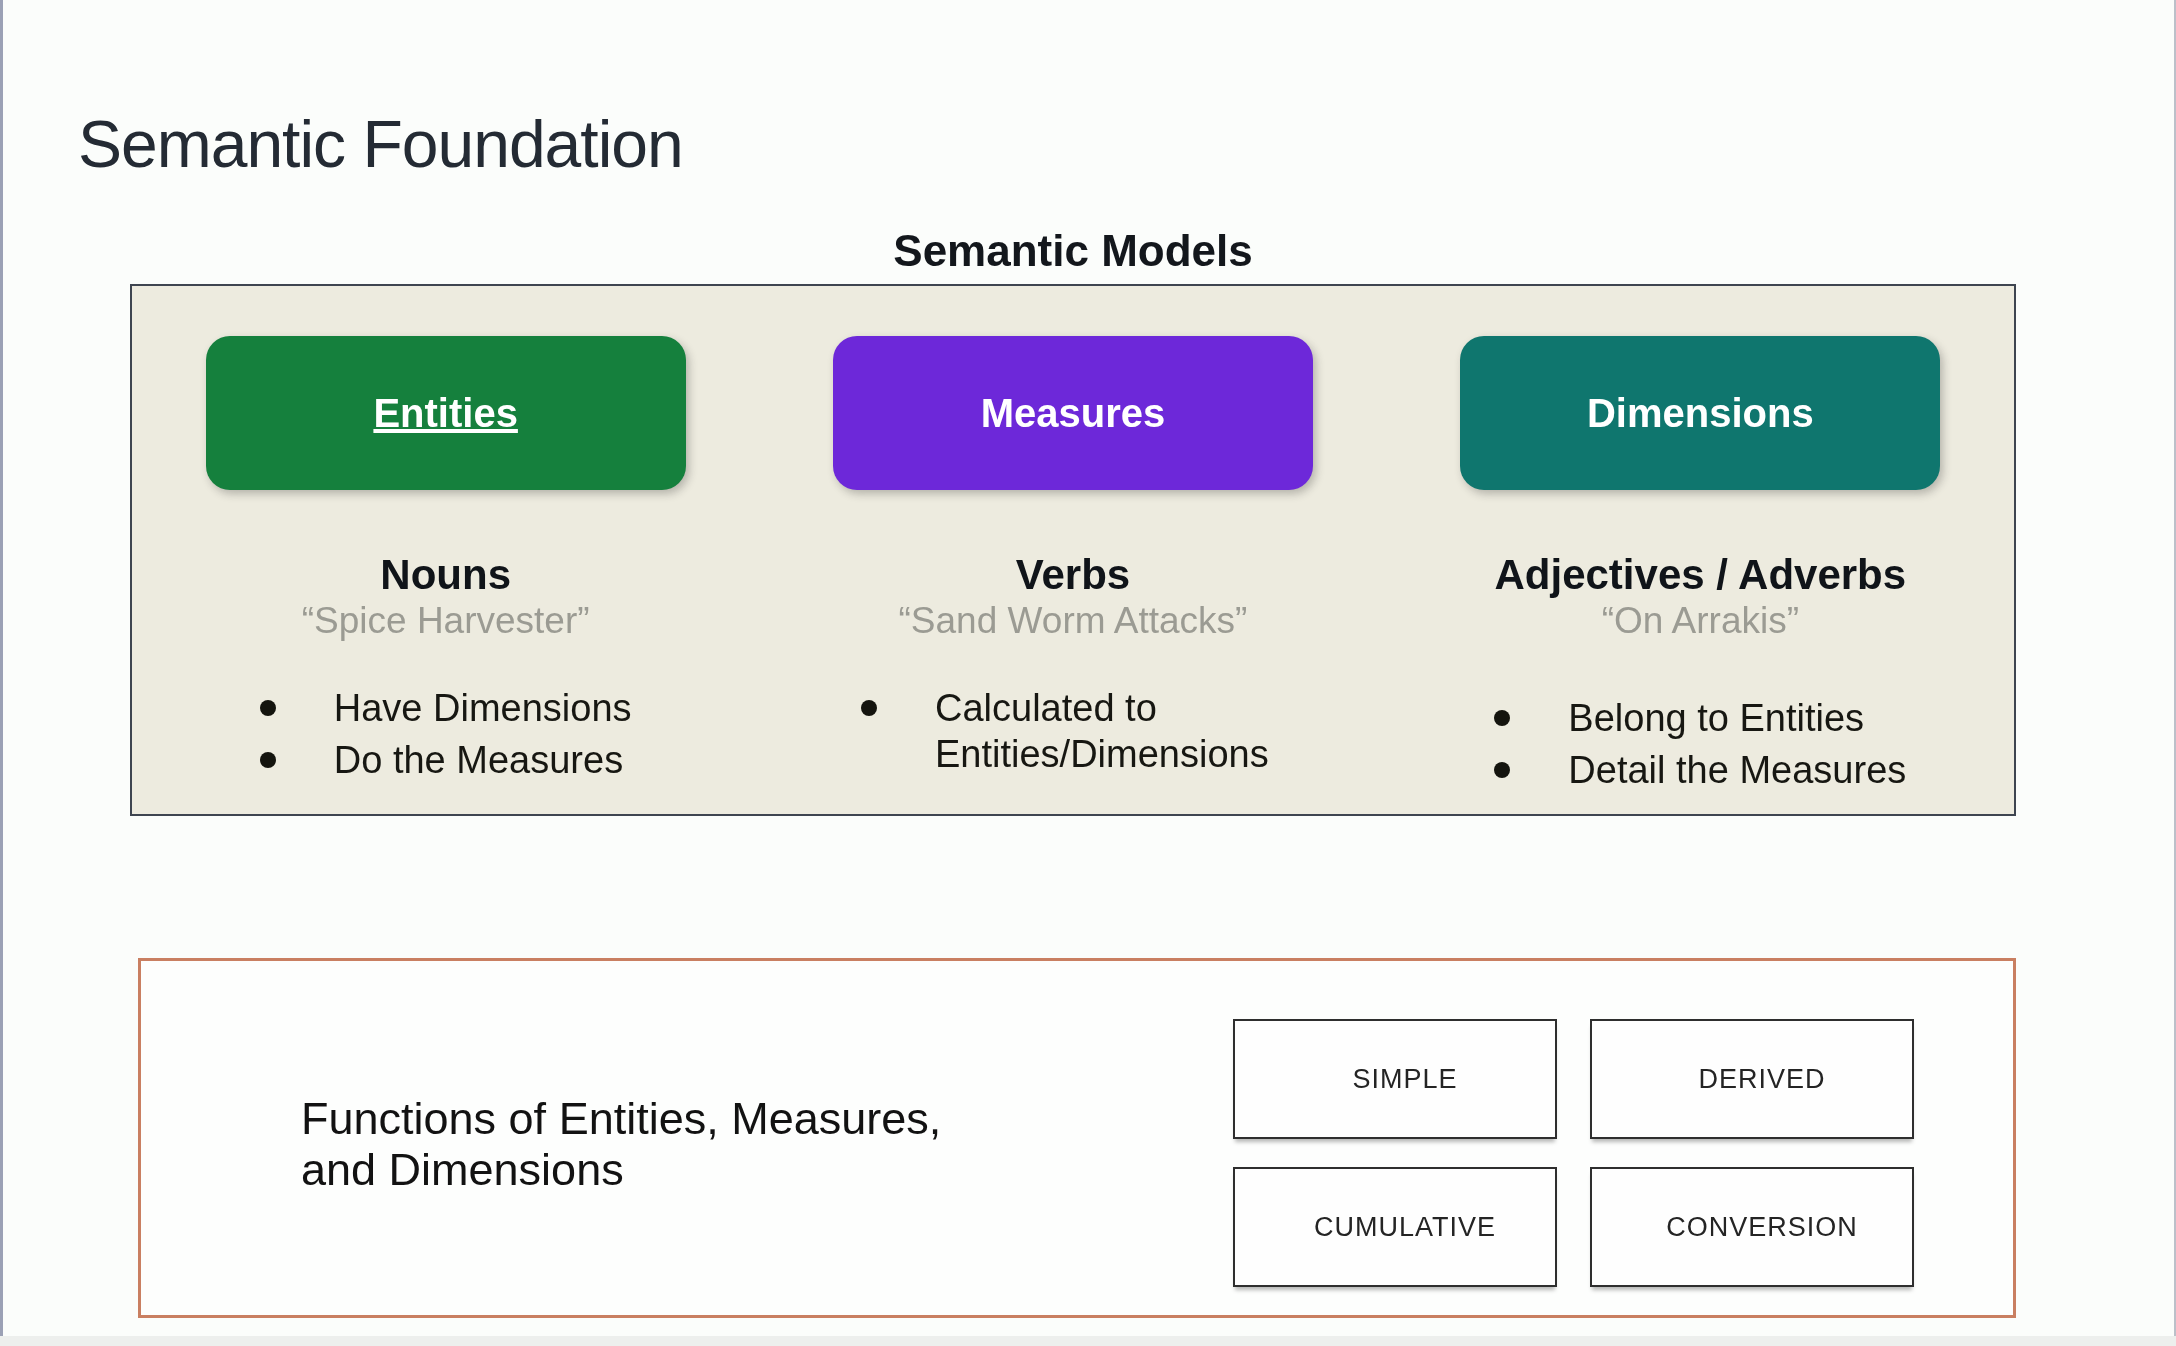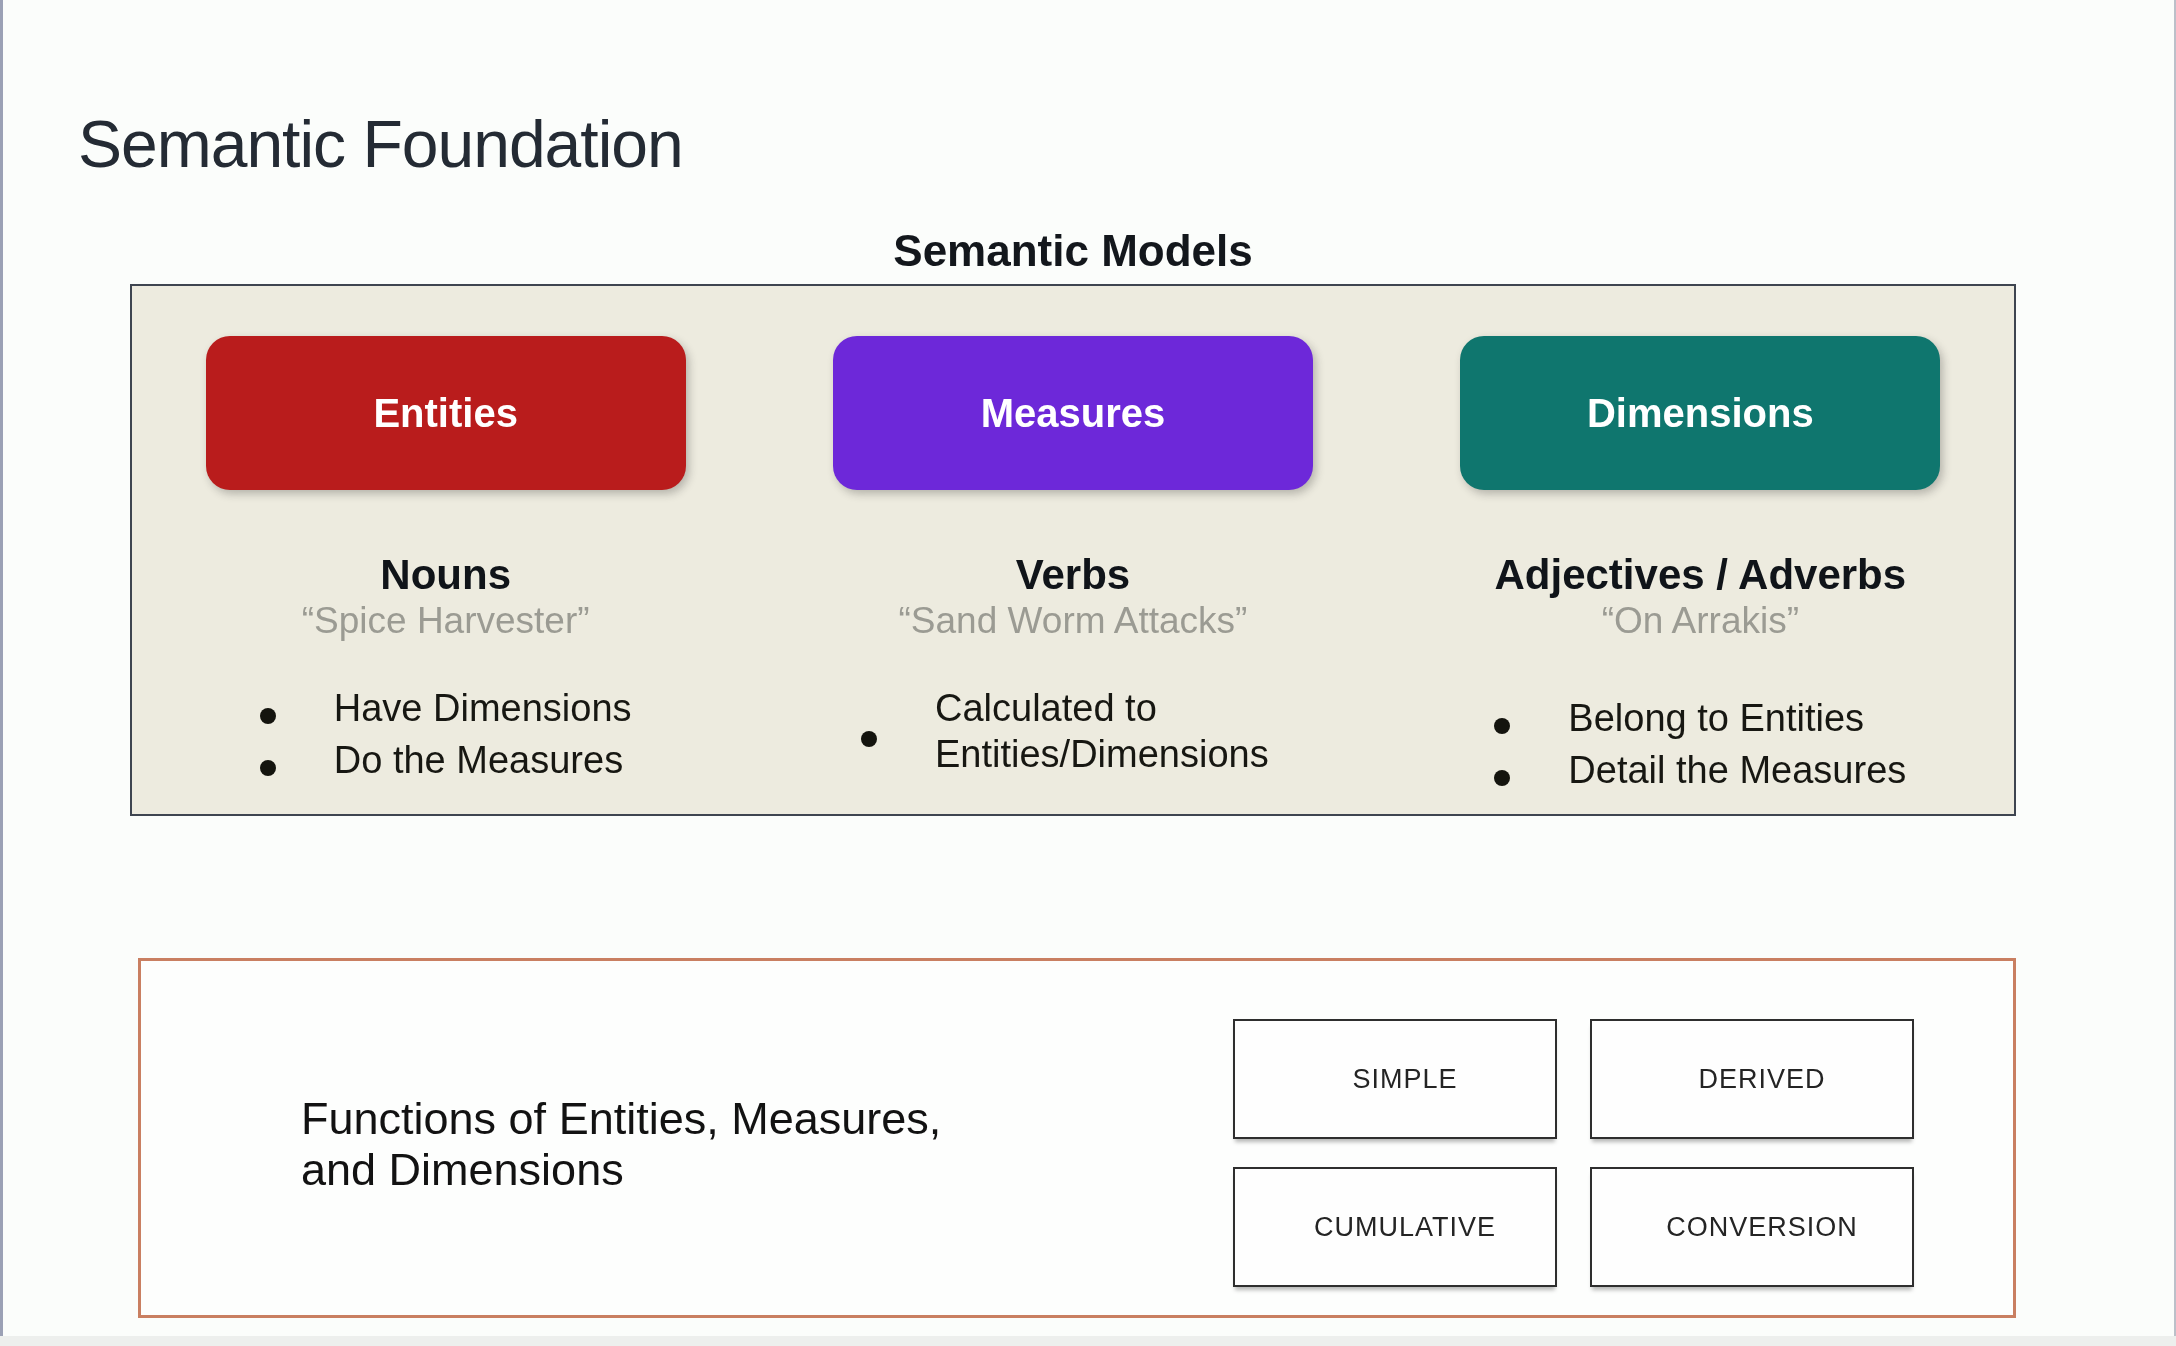--- a/index.html
+++ b/index.html
@@ -34,21 +34,21 @@
   .pill{
     width:480px;height:154px;border-radius:24px;
     display:flex;align-items:center;justify-content:center;
     color:#ffffff;font-size:40px;font-weight:700;
     box-shadow:3px 4px 9px rgba(40,40,40,.28);
   }
   .role{margin-top:62px;font-size:42px;font-weight:700;color:#101419;line-height:1.1;}
   .example{margin-top:2px;font-size:37px;font-weight:400;}
   .bullets{margin-top:44px;}
   .sm-col-3 .bullets{margin-top:54px;}
-  .bullet{display:flex;font-size:38px;color:#171712;line-height:1.2;margin-bottom:6px;align-items:center;}
+  .bullet{display:flex;font-size:38px;color:#171712;line-height:1.2;margin-bottom:6px;}
   .dot{width:16px;height:16px;border-radius:50%;background:#14140e;margin:14px 58px 0 0;flex:none;}
   .sm-col-2 .bullet-text{max-width:350px;}
 
   .metrics-panel{
     position:absolute;left:138px;top:958px;width:1878px;height:360px;
     border:3px solid #c97f61;box-sizing:border-box;background:#fdfefd;
   }
   .metrics-desc{
     position:absolute;left:160px;top:132px;
     font-size:45px;color:#121212;line-height:1.14;font-weight:400;
@@ -72,21 +72,21 @@
 <div class="edge-right"></div>
 <div class="edge-bottom"></div>
 
 <h1 class="title">Semantic Foundation</h1>
 
 <div class="section-heading sm-heading">Semantic Models</div>
 
 <div class="sm-panel" style="background-color: rgb(237, 235, 223);">
 
   <div class="sm-col sm-col-1">
-    <div class="pill" style="background-color: #b91c1c;">Entities</div>
+    <div class="pill" style="background-color: #15803d; text-decoration: underline;">Entities</div>
     <div class="role">Nouns</div>
     <div class="example" style="color: rgb(155, 155, 147);">“Spice Harvester”</div>
     <div class="bullets">
       <div class="bullet">
         <span class="dot"></span>
         <span class="bullet-text">Have Dimensions</span>
       </div>
       <div class="bullet">
         <span class="dot"></span>
         <span class="bullet-text">Do the Measures</span>

